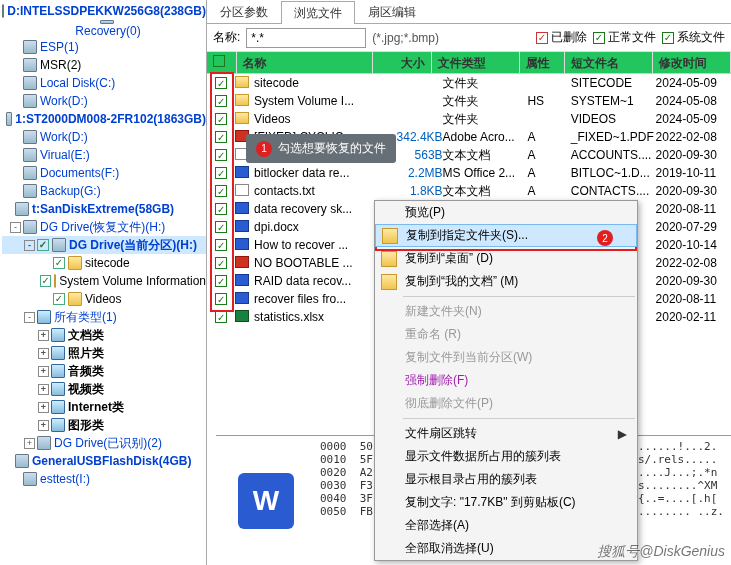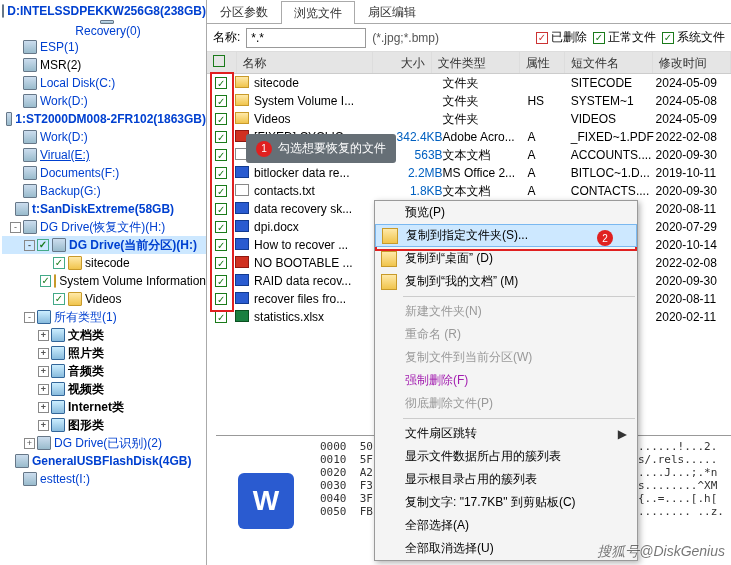--- a/index.html
+++ b/index.html
@@ -22,21 +22,21 @@
 .tab{padding:3px 12px;border:1px solid transparent;border-bottom:none;color:#333;cursor:pointer;}
 .tab.active{border-color:#aaa;background:#fff;position:relative;top:1px;}
 .filterbar{display:flex;align-items:center;height:28px;padding:2px 6px;gap:6px;border-bottom:1px solid #ddd;}
 .filterbar input.name{width:120px;height:20px;border:1px solid #999;padding:0 4px;}
 .filterbar .ext{color:#555;}
 .chk{display:inline-flex;align-items:center;gap:3px;}
 .chk .box{width:12px;height:12px;border:1px solid #1a7a1a;display:inline-flex;align-items:center;justify-content:center;}
 .chk .box::after{content:"✓";color:#1a7a1a;font-size:10px;}
 .chk.red .box{border-color:#c33;}
 .chk.red .box::after{color:#c33;}
-.listhdr{display:flex;height:22px;border-bottom:1px solid #ccc;background:#e5e5e5;}
+.listhdr{display:flex;height:22px;border-bottom:1px solid #ccc;background:#22c55e;font-weight:bold;}
 .listhdr>div{border-right:1px solid #ddd;padding:3px 6px;color:#333;}
 .c-cb{width:30px;}
 .c-ico{width:20px;}
 .c-name{width:140px;}
 .c-size{width:60px;text-align:right;}
 .c-type{width:90px;}
 .c-attr{width:46px;}
 .c-short{width:90px;}
 .c-date{width:80px;}
 .filelist{position:relative;flex:1;}
@@ -106,21 +106,21 @@
       <div class="node blue bold" style="padding-left: 0px;">
         <span style="width: 13px; display: inline-block;"></span>
         <span class="ico i-disk"></span>
         <span>1:ST2000DM008-2FR102(1863GB)</span>
       </div>
       <div class="node blue" style="padding-left: 8px;">
         <span style="width: 13px; display: inline-block;"></span>
         <span class="ico i-disk"></span>
         <span>Work(D:)</span>
       </div>
-      <div class="node blue" style="padding-left: 8px; text-decoration: underline;">
+      <div class="node blue" style="padding-left: 8px;">
         <span style="width: 13px; display: inline-block;"></span>
         <span class="ico i-disk"></span>
         <span>Virual(E:)</span>
       </div>
       <div class="node blue" style="padding-left: 8px;">
         <span style="width: 13px; display: inline-block;"></span>
         <span class="ico i-disk"></span>
         <span>Documents(F:)</span>
       </div>
       <div class="node blue" style="padding-left: 8px;">

